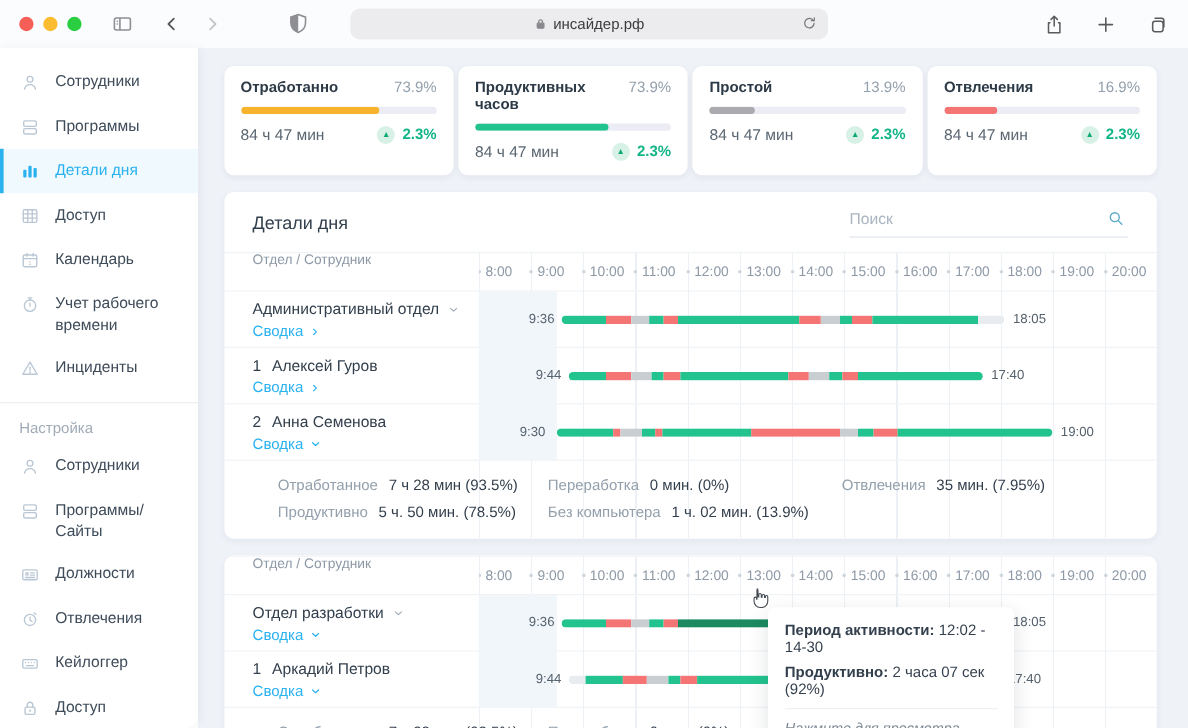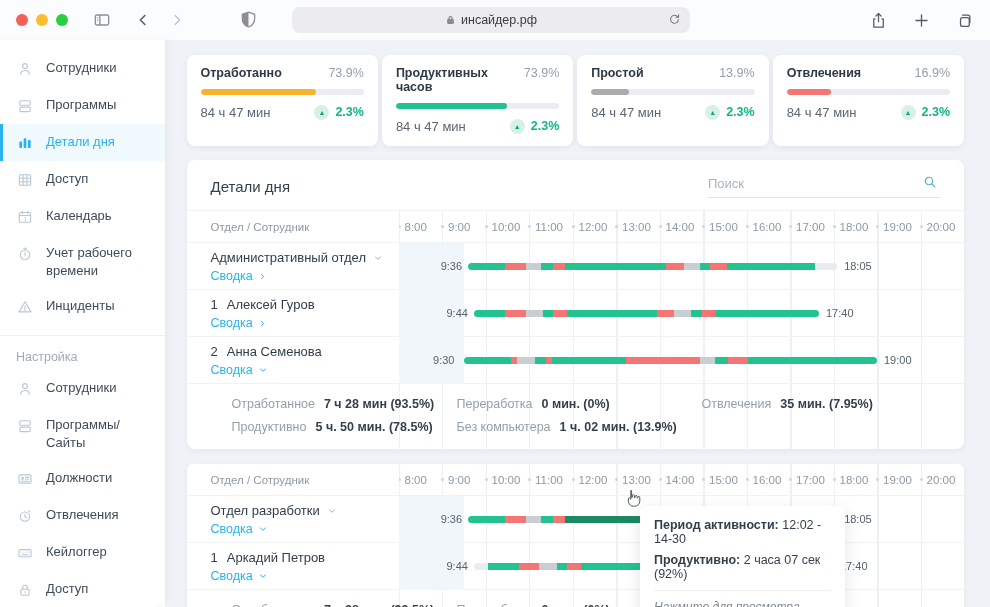--- a/index.html
+++ b/index.html
@@ -49,21 +49,21 @@
   .panel-head { display:flex; justify-content:space-between; align-items:center; padding:14px 24px 12px; }
   .panel-title { font-size:15px; font-weight:500; color:#323f4c; }
   .search { position:relative; width:232px; border-bottom:1px solid #dfe5eb; padding:0 24px 5px 0; }
   .search input { border:none; outline:none; width:100%; font-size:13px; color:#333f4c; background:transparent; font-family:inherit; }
   .search input::placeholder { color:#a9b4c0; }
   .search-ic { position:absolute; right:2px; top:0; }
 
   .ttable { position:relative; }
   .grid-layer { position:absolute; left:212px; right:0; top:0; bottom:0; pointer-events:none;
     background:repeating-linear-gradient(to right, #edf1f5 0, #edf1f5 1px, transparent 1px, transparent 43.5px); }
-  .thead { display:flex; height:33px; align-items:center; border-top:1px solid #f0f3f6; border-bottom:1px solid #f0f3f6; position:relative; }
+  .thead { display:flex; height:33px; border-top:1px solid #f0f3f6; border-bottom:1px solid #f0f3f6; position:relative; }
   .thead-name { width:212px; padding-left:24px; font-size:11.5px; color:#8d99a6; }
   .thead-times { display:flex; overflow:hidden; flex:1; }
   .thead-time { width:43.5px; flex:0 0 43.5px; font-size:11.5px; color:#8d99a6; display:flex; align-items:center; }
   .time-dot { width:3px; height:3px; border-radius:50%; background:#cfd7de; margin-right:4px; margin-left:-1px; flex:0 0 3px; }
 
   .trow { display:flex; border-bottom:1px solid #f0f3f6; height:47px; position:relative; }
   .cell-name { width:212px; padding:7px 0 0 24px; }
   .name-line { display:flex; align-items:center; gap:7px; font-size:13px; color:#313e4b; }
   .row-num { color:#313e4b; margin-right:2px; }
   .svodka { display:inline-flex; align-items:center; gap:5px; font-size:12.5px; color:#29b2ee; margin-top:4px; cursor:pointer; }
@@ -71,21 +71,21 @@
   .preband { position:absolute; left:0; top:0; bottom:-1px; width:65px; background:#f0f6fa; }
   .tl-bar { position:absolute; top:20px; height:7px; border-radius:4px; display:flex; overflow:hidden; z-index:2; cursor:pointer; }
   .seg { height:100%; }
   .seg-g { background:#22c38e; } .seg-d { background:#1b8a61; } .seg-r { background:#f57474; }
   .seg-y { background:#c9ced3; } .seg-t { background:#e8ecf1; }
   .tl-label { position:absolute; top:17px; font-size:11px; color:#55616d; z-index:2; white-space:nowrap; }
   .tl-start { width:40px; text-align:right; }
 
   .tsummary { position:relative; padding:13px 0 15px 45px; display:grid; grid-template-columns:225px 245px auto; row-gap:9px; font-size:12.5px; z-index:2; }
   .sum-label { color:#93a0ac; margin-right:9px; }
-  .sum-value { color:#333f4c; font-weight:700; }
+  .sum-value { color:#333f4c; font-weight:400; }
 
   
   .tooltip { position:absolute; left:640px; top:506px; width:205px; background:#fff; border-radius:6px;
     box-shadow:0 5px 16px rgba(30,40,60,.13); padding:12px 14px 11px; z-index:20; font-size:12.5px; color:#333f4c; }
   .tt-line { margin-bottom:7px; }
   .tt-label { font-weight:bold; }
   .tt-divider { border-top:1px solid #eef1f4; margin:9px 0 8px; }
   .tt-hint { font-style:italic; color:#7b8894; font-size:12px; line-height:1.45; }
   .cursor-icon { position:absolute; left:624px; top:489px; z-index:21; }
 </style>

